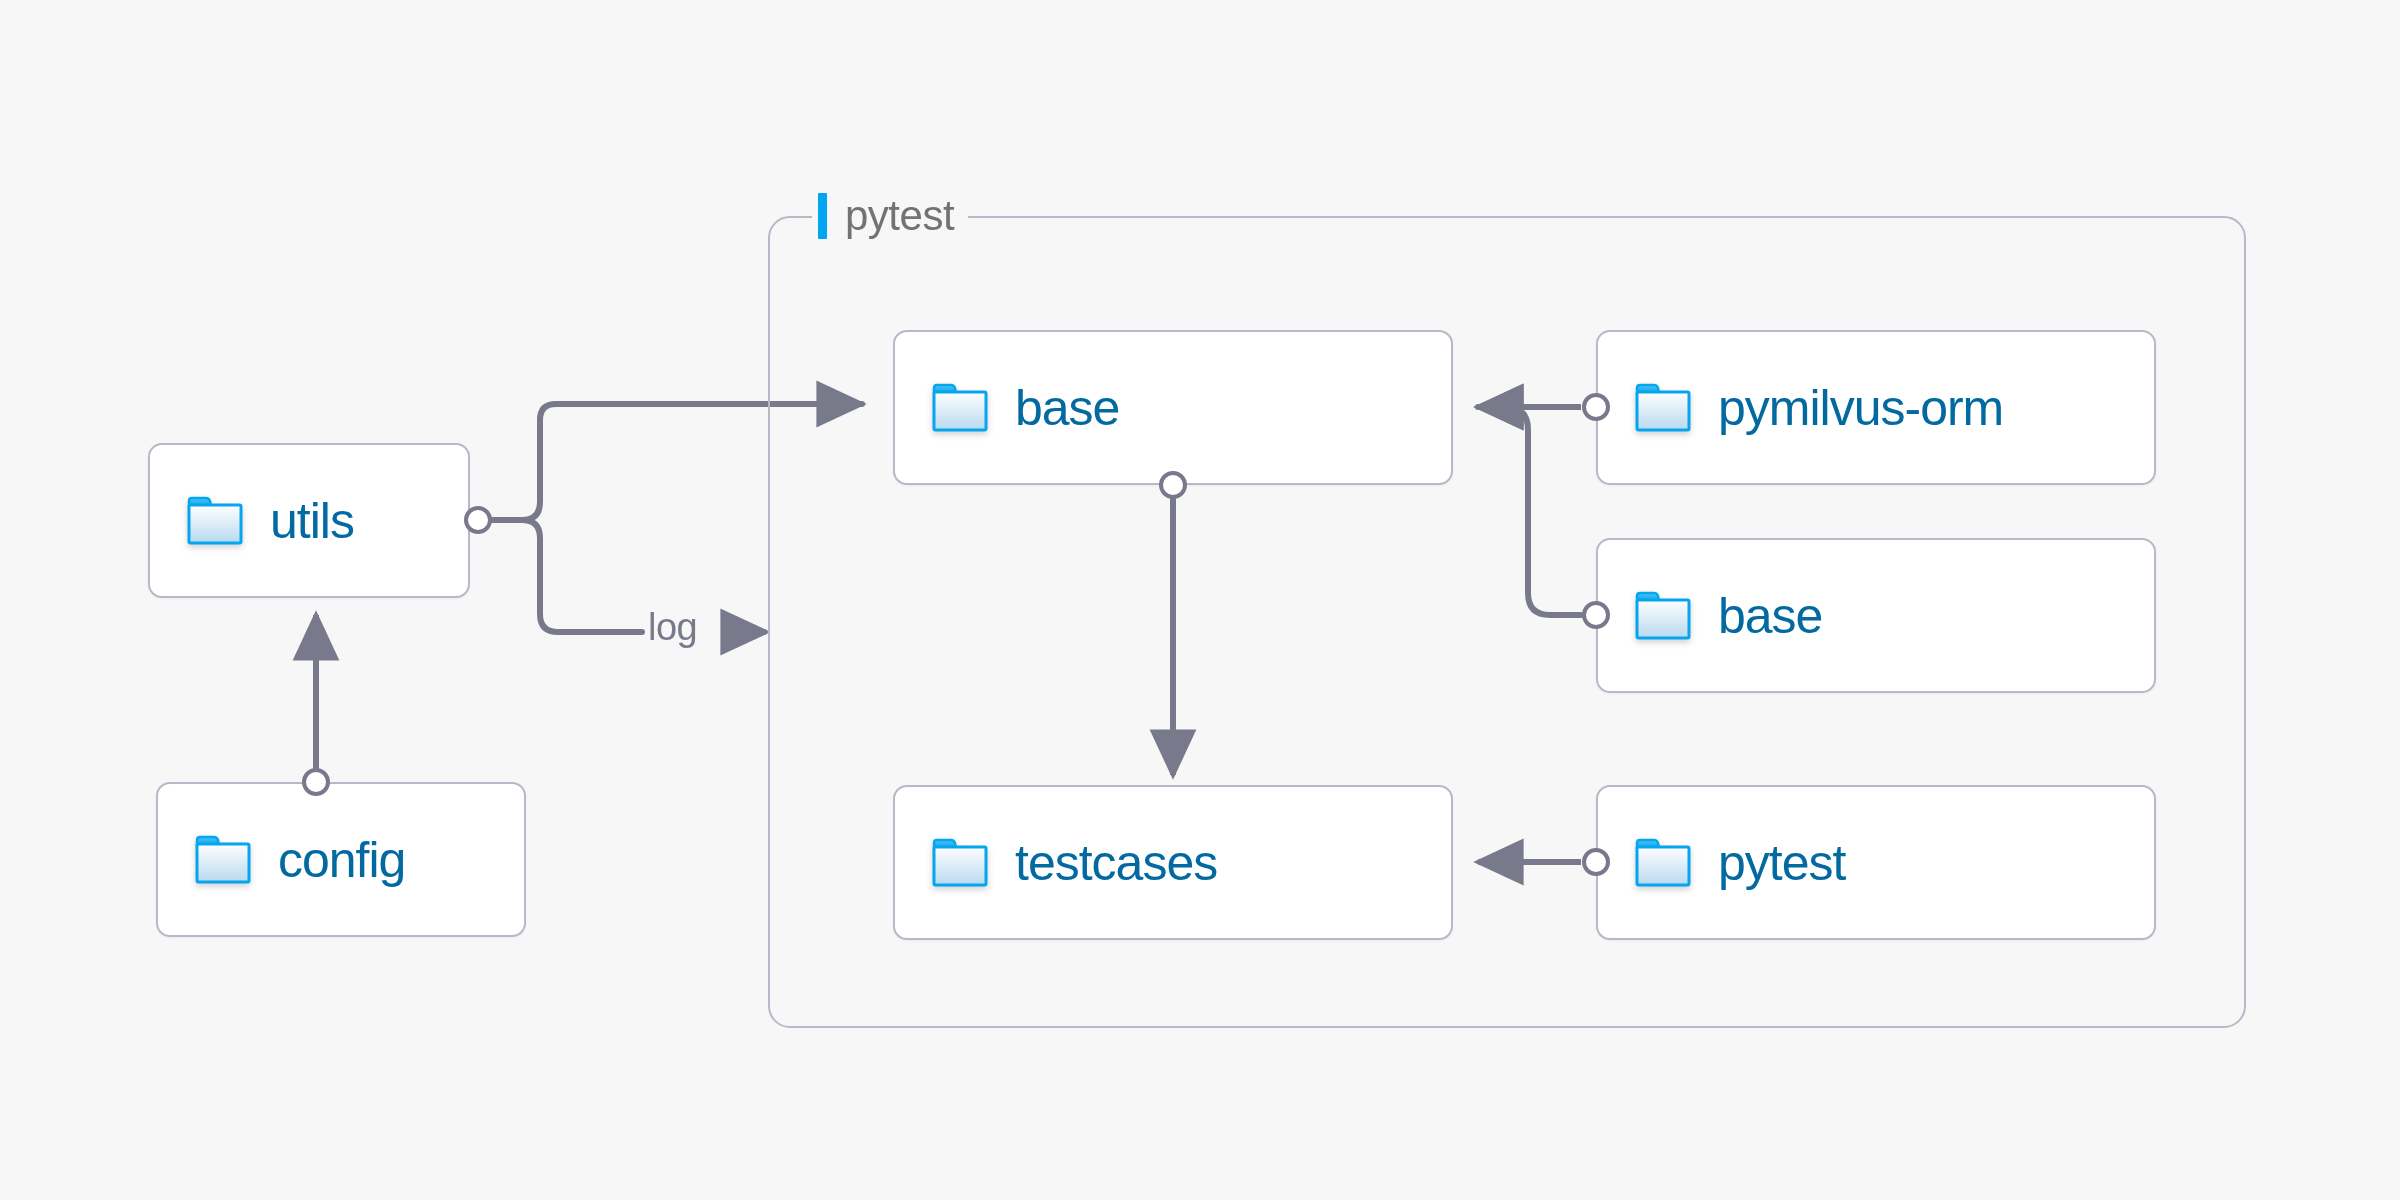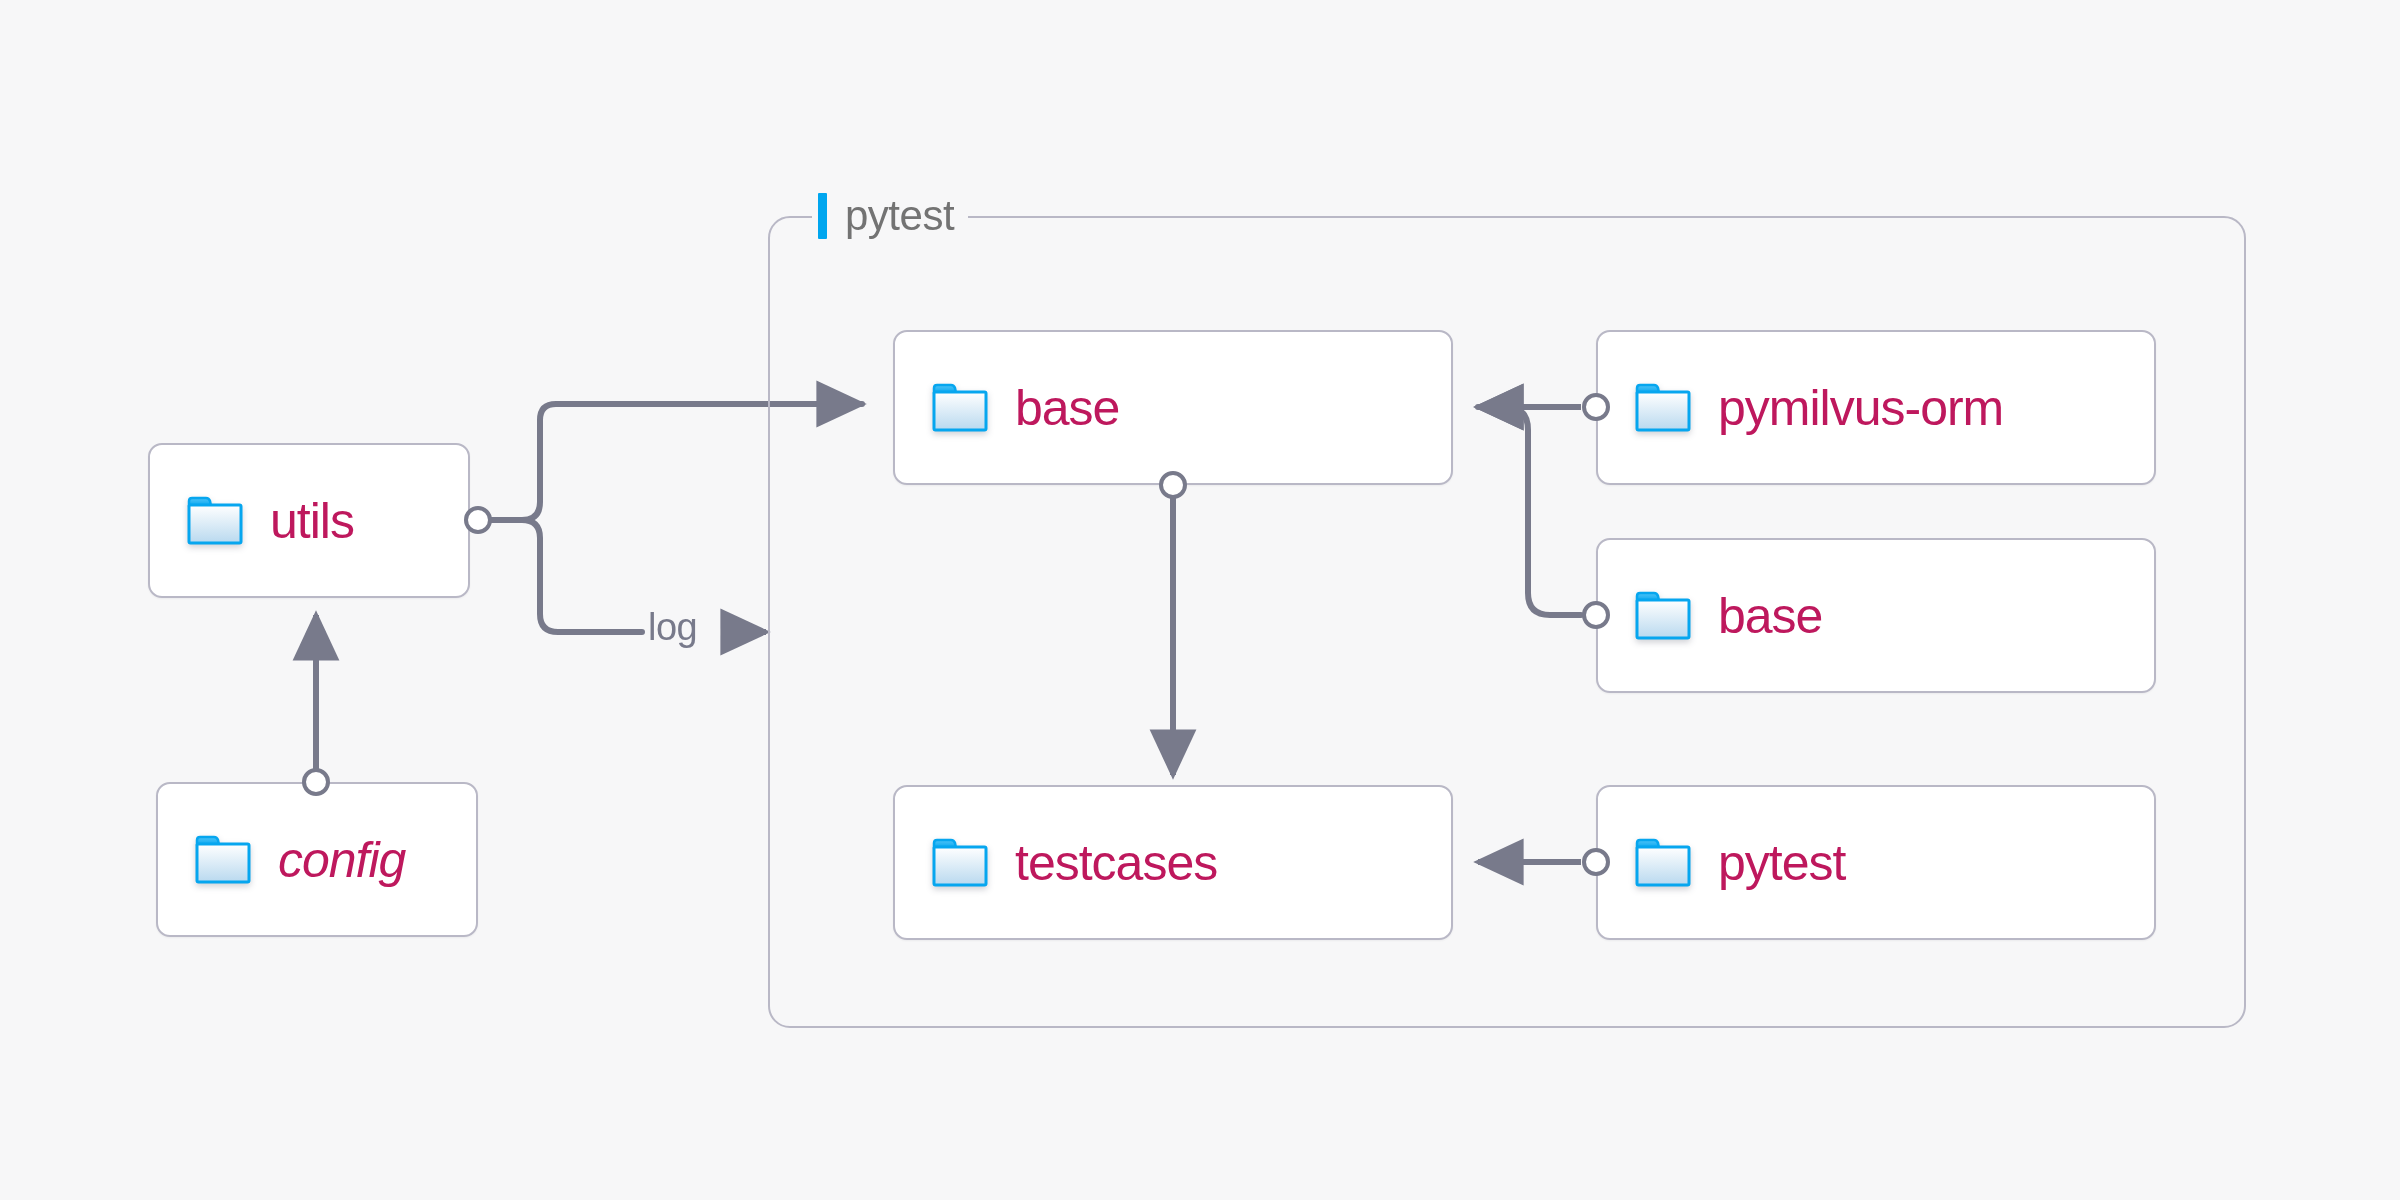--- a/index.html
+++ b/index.html
@@ -72,21 +72,21 @@
     box-shadow: 0 1px 2px rgba(24,26,46,0.05);
   }
   .node-inner {
     display: flex;
     align-items: center;
     gap: 26px;
     padding-left: 36px;
   }
   .node-label {
     font-size: 50px;
-    color: #be185d;
+    color: #0369a1;
     letter-spacing: -1px;
     line-height: 1;
     white-space: nowrap;
   }
 
   
   .folder-icon {
     width: 58px;
     height: 50px;
     flex: 0 0 auto;
@@ -175,21 +175,21 @@
     <div class="node-inner">
       <svg class="folder-icon" viewBox="0 0 58 50">
         <path d="M3,10 L3,5 Q3,2 6,2 L20,2 Q23,2 24,5 L25,10 Z" fill="url(#folderTabGrad)" stroke="#06a6ef" stroke-width="2.5" stroke-linejoin="round"></path>
         <rect x="3" y="9" width="52" height="38" rx="1.5" fill="url(#folderGrad)" stroke="#06a6ef" stroke-width="3"></rect>
       </svg>
       <span class="node-label">utils</span>
     </div>
   </div>
   <div class="port" style="left:464px; top:506px;"></div>
 
-  <div class="node" style="left:156px; top:782px; width:322px; height:155px;font-style:italic;">
+  <div class="node" style="left:156px; top:782px; width:370px; height:155px;">
     <div class="node-inner">
       <svg class="folder-icon" viewBox="0 0 58 50">
         <path d="M3,10 L3,5 Q3,2 6,2 L20,2 Q23,2 24,5 L25,10 Z" fill="url(#folderTabGrad)" stroke="#06a6ef" stroke-width="2.5" stroke-linejoin="round"></path>
         <rect x="3" y="9" width="52" height="38" rx="1.5" fill="url(#folderGrad)" stroke="#06a6ef" stroke-width="3"></rect>
       </svg>
       <span class="node-label">config</span>
     </div>
   </div>
   <div class="port" style="left:302px; top:768px;"></div>
 

